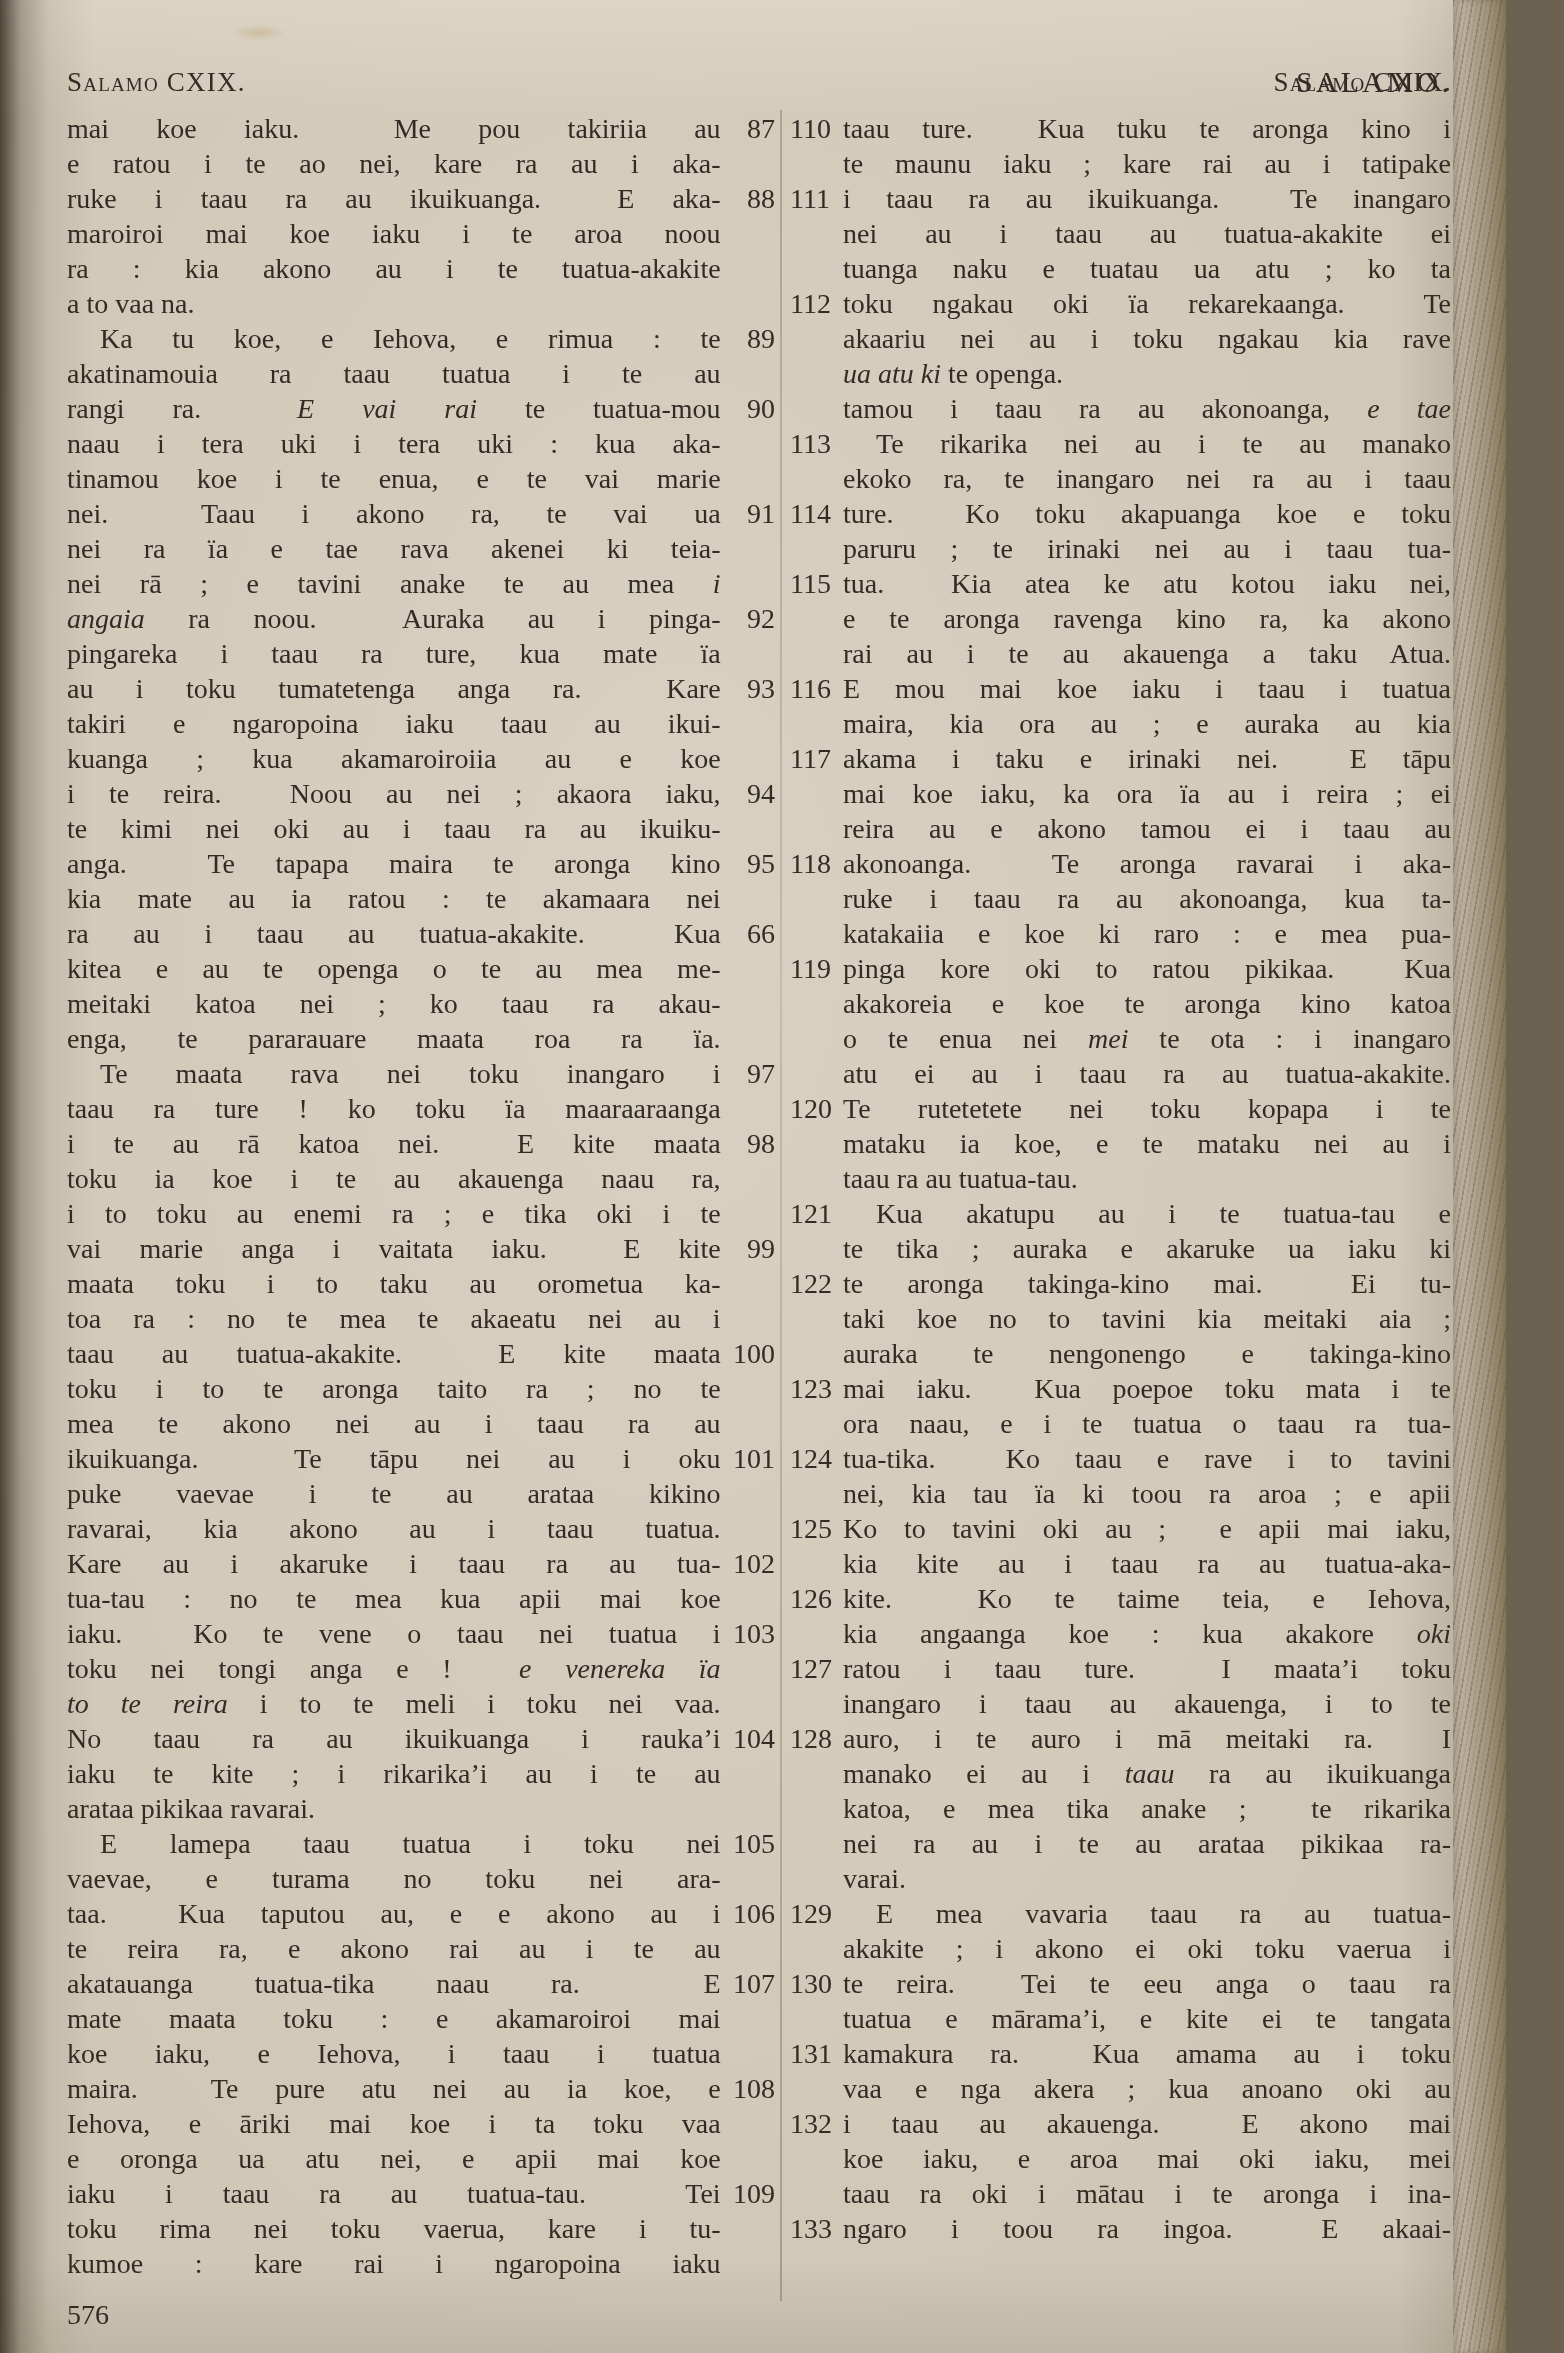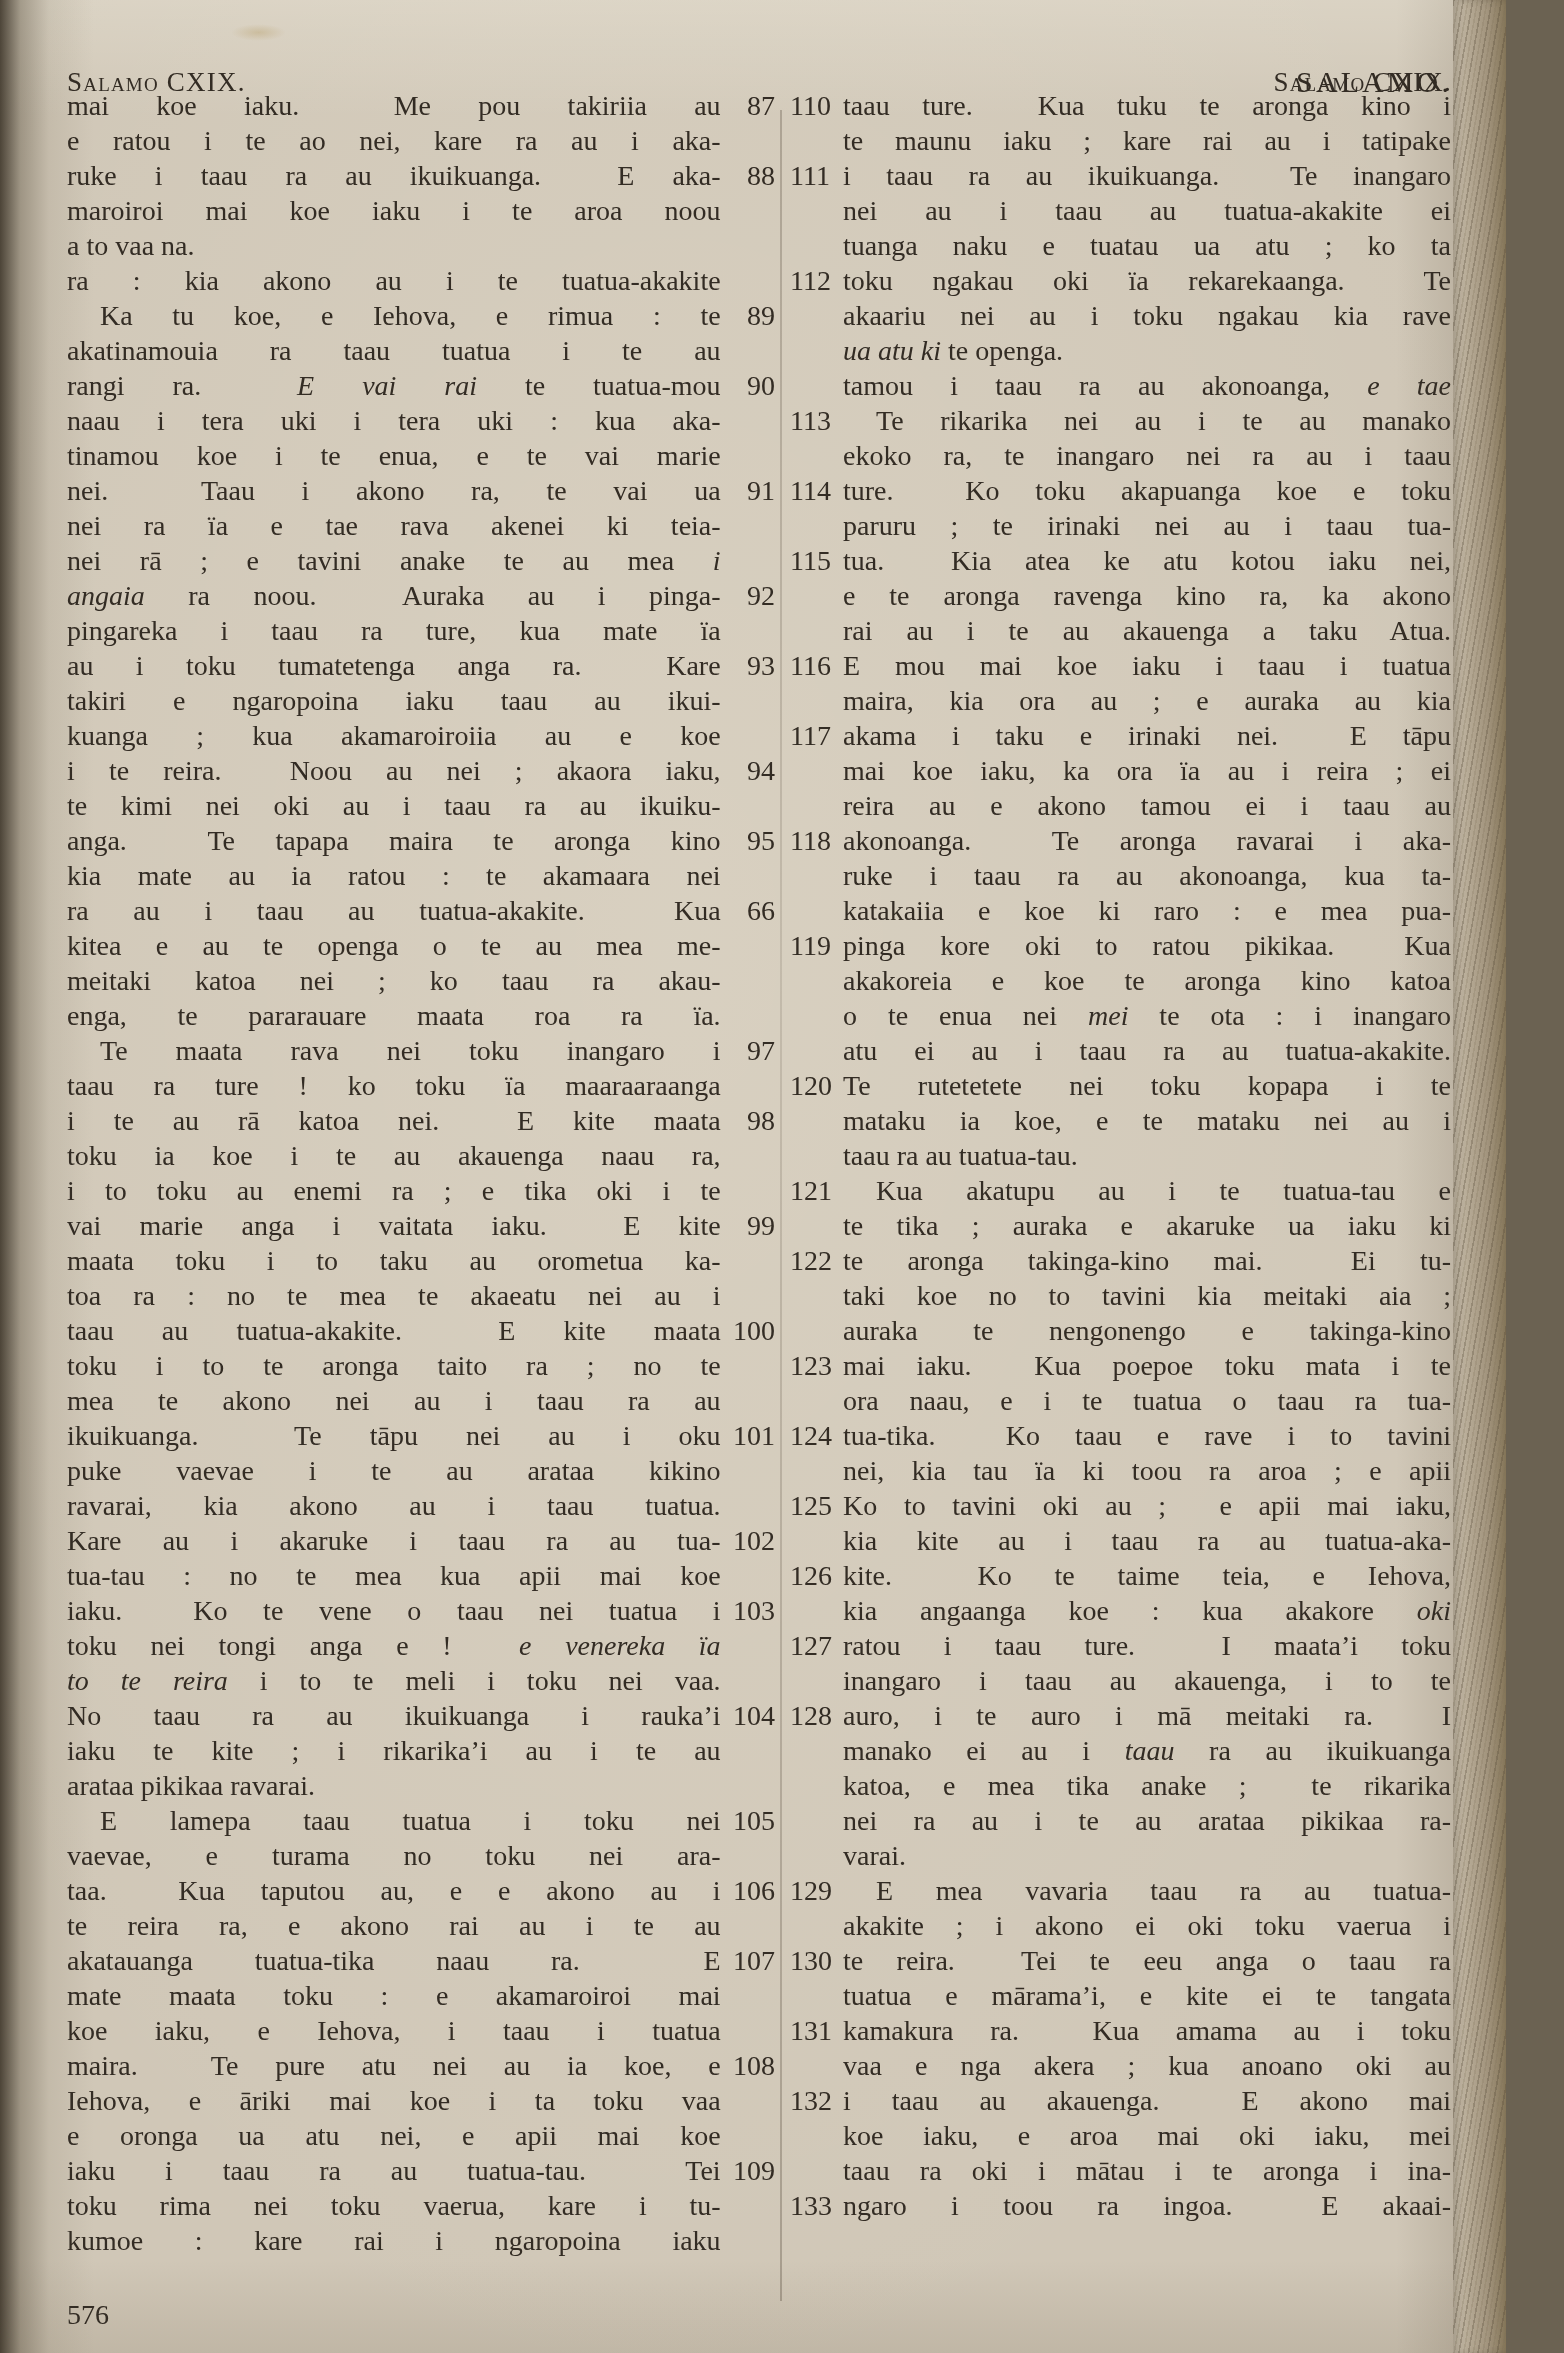--- a/index.html
+++ b/index.html
@@ -33,21 +33,21 @@
   }
   .running-head{position:absolute;top:67px;left:67px;width:1385px;height:38px;}
   .rh-side{font-variant:small-caps;font-size:27px;letter-spacing:1.2px;}
   .rh-left{position:absolute;left:0;top:0;}
   .rh-right{position:absolute;right:0;top:0;}
   .rh-center{position:absolute;left:0;right:0;top:-1.6px;text-align:right;font-size:30px;letter-spacing:3.1px;}
   .column-divider{
     position:absolute;left:780px;top:110px;width:1.6px;height:2191px;
     background:linear-gradient(to bottom, rgba(70,58,44,0.28), rgba(70,58,44,0.14) 40%, rgba(70,58,44,0.30));
   }
-  .col{position:absolute;top:88px;}
+  .col{position:absolute;top:111px;}
   .col-left{left:67px;width:708px;}
   .col-right{left:790px;width:661px;}
   .line{display:flex;height:35px;line-height:35px;font-size:28px;}
   .ltext{
     flex:1 1 auto;min-width:0;overflow:hidden;
     text-align:justify;text-align-last:justify;white-space:pre-wrap;
   }
   .line.noj .ltext{text-align-last:left;}
   .ltext.indent{padding-left:33px;}
   .vnum{flex:0 0 auto;}
@@ -83,29 +83,29 @@
         <span class="vnum"></span>
       </div>
       <div class="line">
         <span class="ltext">ruke i taau ra au ikuikuanga.  E aka-</span>
         <span class="vnum">88</span>
       </div>
       <div class="line">
         <span class="ltext">maroiroi mai koe iaku i te aroa noou</span>
         <span class="vnum"></span>
       </div>
+      <div class="line">
+        <span class="ltext">ra : kia akono au i te tuatua-akakite</span>
+        <span class="vnum"></span>
+      </div>
       <div class="line noj">
         <span class="ltext">a to vaa na.</span>
         <span class="vnum"></span>
       </div>
       <div class="line">
-        <span class="ltext">ra : kia akono au i te tuatua-akakite</span>
-        <span class="vnum"></span>
-      </div>
-      <div class="line">
         <span class="ltext indent">Ka tu koe, e Iehova, e rimua : te</span>
         <span class="vnum">89</span>
       </div>
       <div class="line">
         <span class="ltext">akatinamouia ra taau tuatua i te au</span>
         <span class="vnum"></span>
       </div>
       <div class="line">
         <span class="ltext">rangi ra.  <i>E vai rai</i> te tuatua-mou</span>
         <span class="vnum">90</span>

